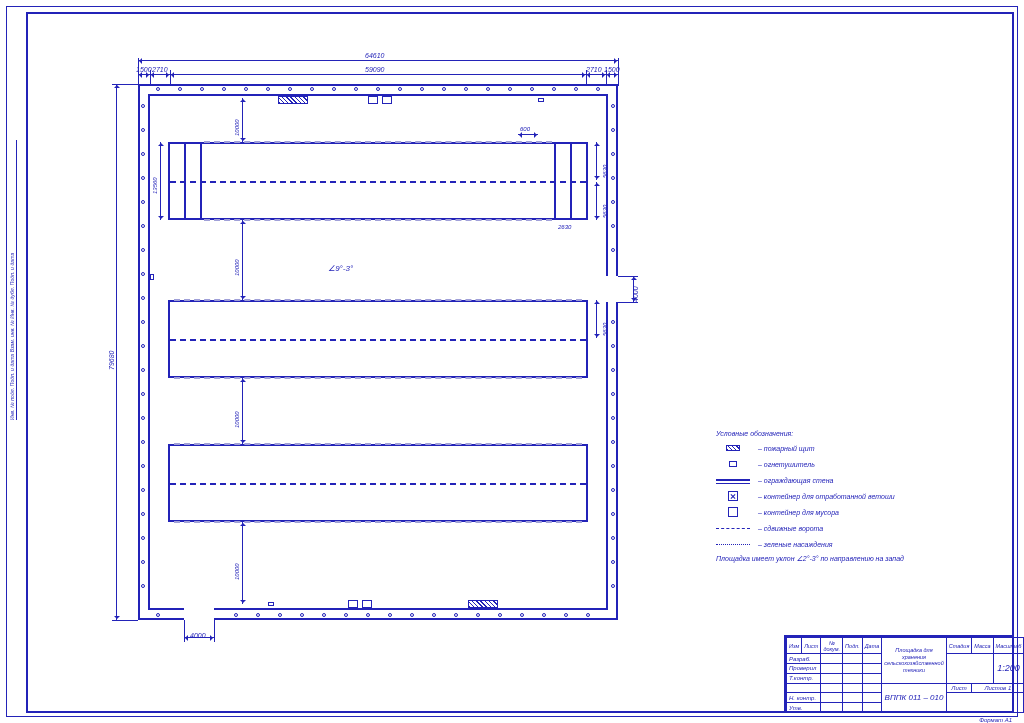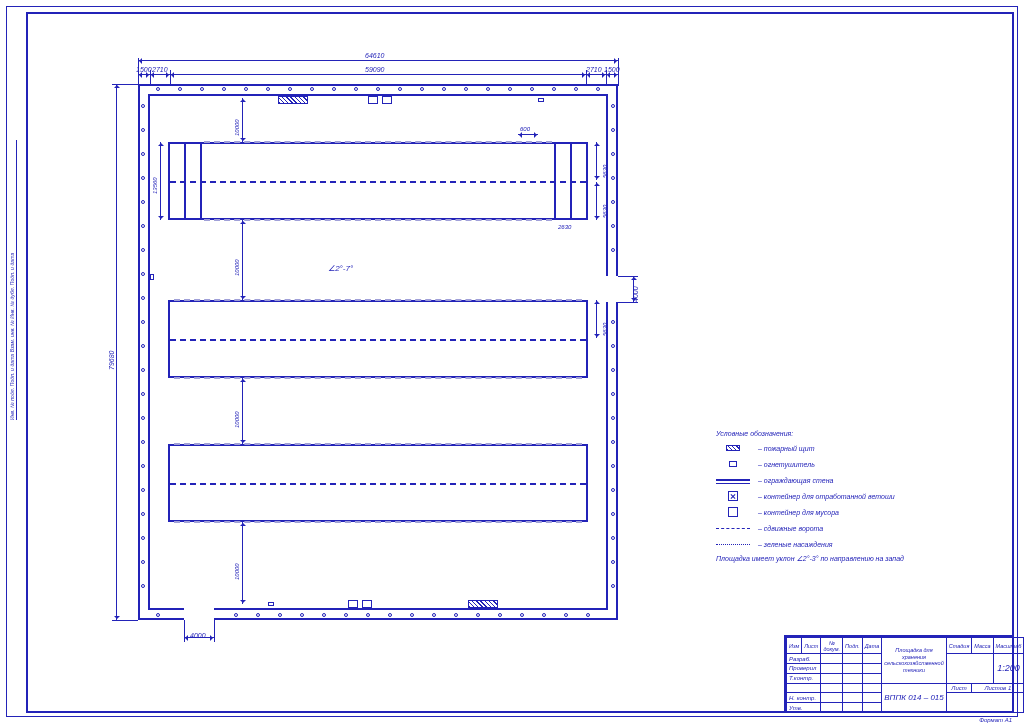--- a/index.html
+++ b/index.html
@@ -421,21 +421,21 @@
 
     <div class="dim-v" style="left:104px; top:136px; height:80px"></div>
     <div class="dim-label v" style="left:96px; top:192px; font-size:6px">10000</div>
 
     <div class="dim-v" style="left:104px; top:294px; height:66px"></div>
     <div class="dim-label v" style="left:96px; top:344px; font-size:6px">10000</div>
 
     <div class="dim-v" style="left:104px; top:438px; height:82px"></div>
     <div class="dim-label v" style="left:96px; top:496px; font-size:6px">10000</div>
 
-    <div class="slope-text" style="left:190px; top:180px">∠2°-7°</div>
+    <div class="slope-text" style="left:190px; top:180px">∠9°-3°</div>
   </div>
 
   <div class="legend">
     <div class="legend-title">Условные обозначения:</div>
     <div class="legend-row">
       <div class="legend-sym">
           <div class="sym-box-filled"></div>
         </div>
       <div>– пожарный щит</div>
     </div>
@@ -513,21 +513,21 @@
         <td colspan="2">Т.контр.</td>
         <td></td>
             <td></td>
             <td></td>
       </tr>
       <tr style="height:8px">
         <td colspan="2"></td>
             <td></td>
             <td></td>
             <td></td>
-        <td rowspan="3" class="title-code" colspan="1">ВППК 014 – 015</td>
+        <td rowspan="3" class="title-code" colspan="1">ВППК 011 – 010</td>
         <td colspan="1" style="text-align:center">Лист</td>
         <td colspan="2" style="text-align:center">Листов  1</td>
       </tr>
       <tr style="height:8px">
         <td colspan="2">Н. контр.</td>
         <td></td>
             <td></td>
             <td></td>
         <td rowspan="2" colspan="3"></td>
       </tr>

